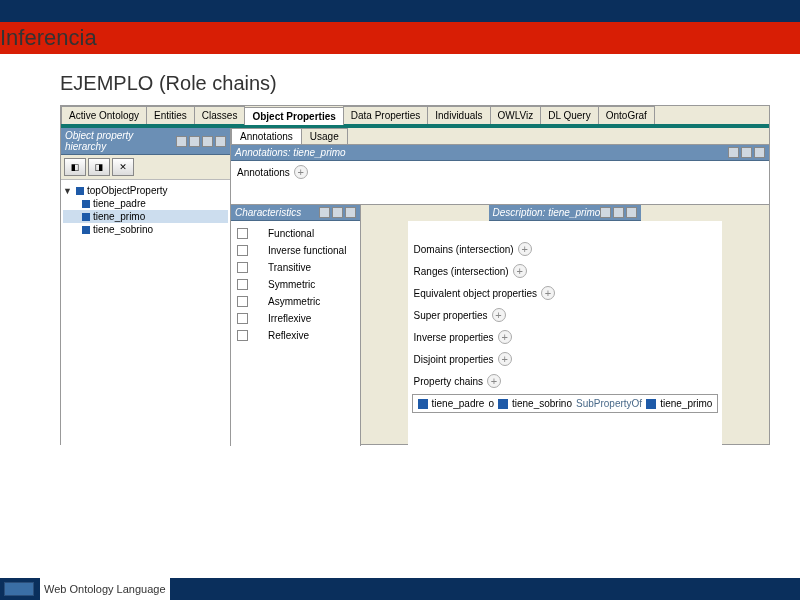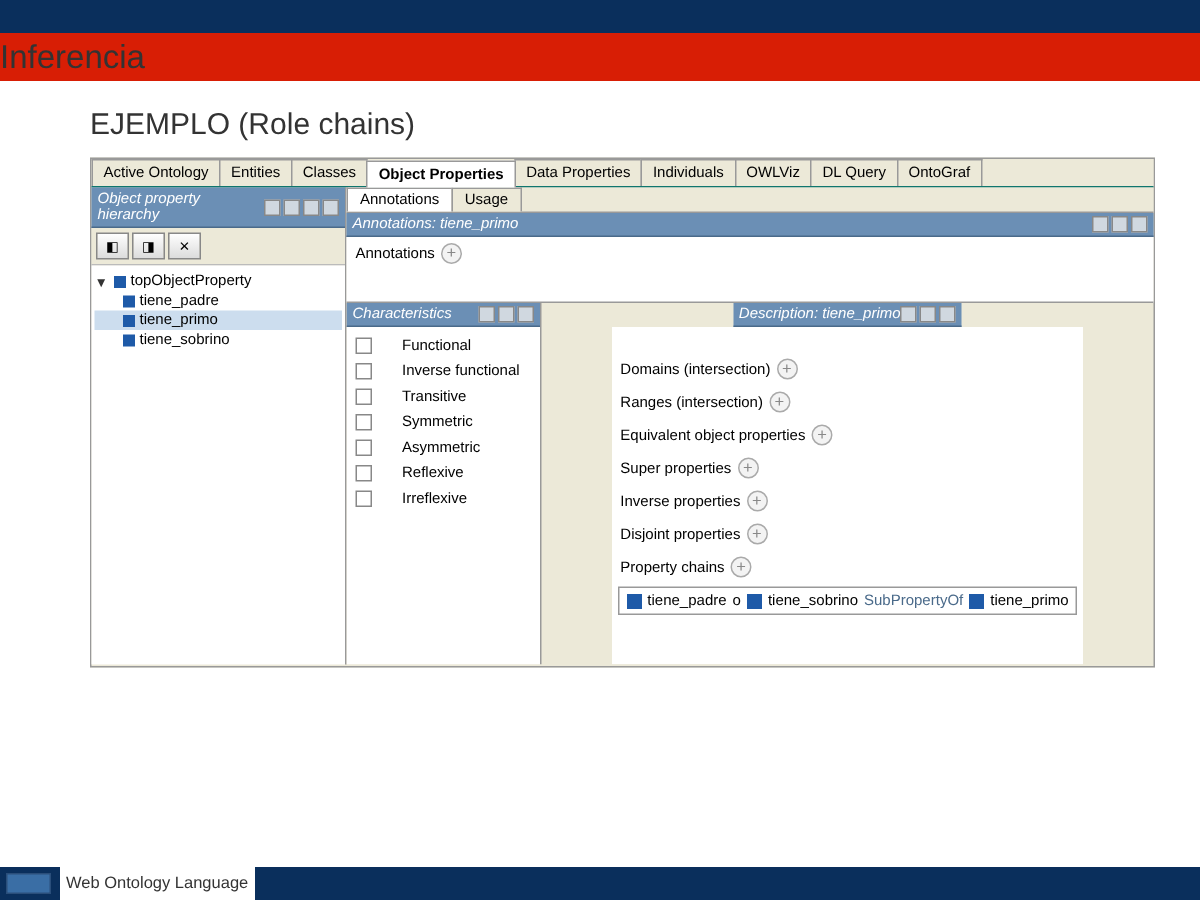--- a/index.html
+++ b/index.html
@@ -2,21 +2,21 @@
 <html><head>
 <meta charset="utf-8">
 <style>
 * { box-sizing: border-box; margin: 0; padding: 0; }
 body { font-family: Arial, sans-serif; font-size: 11px; width: 800px; height: 600px; background: #fff; position: relative; }
 .top-navy { background: #0a2f5c; height: 22px; }
 .top-red { background: #d81e05; height: 32px; display: flex; align-items: center; padding-right: 14px; }
 .top-red .title { color: #333; font-size: 22px; font-weight: normal; }
 .subtitle { font-size: 20px; color: #333; padding: 18px 0 10px 60px; }
 .app { margin: 0 30px 0 60px; border: 1px solid #999; background: #ece9d8; font-size: 10px; height: 340px; position: relative; }
-.tabs { display: flex; background: #ece9d8; border-bottom: 1px solid #0f766e; }
+.tabs { display: flex; background: #ece9d8; border-bottom: 4px solid #0f766e; }
 .tab { padding: 3px 7px; border: 1px solid #999; border-bottom: none; background: #ece9d8; margin-right: -1px; font-size: 10px; cursor: pointer; }
 .tab.active { background: #fff; font-weight: bold; position: relative; top: 1px; }
 .body-row { display: flex; height: calc(100% - 20px); }
 .left-col { width: 170px; border-right: 1px solid #999; display: flex; flex-direction: column; }
 .right-col { flex: 1; display: flex; flex-direction: column; }
 .panel-hdr { background: #6b8fb5; color: #fff; padding: 2px 4px; font-size: 10px; display: flex; justify-content: space-between; align-items: center; border-bottom: 1px solid #4a6a8a; font-style: italic; }
 .panel-hdr .icons { display: flex; gap: 2px; }
 .panel-hdr .icons span { width: 11px; height: 11px; background: #d0d8e0; display: inline-block; border: 1px solid #888; }
 .toolbar { display: flex; gap: 2px; padding: 3px; background: #ece9d8; border-bottom: 1px solid #bbb; }
 .tbtn { width: 22px; height: 18px; border: 1px solid #888; background: linear-gradient(#fefefe,#dcdcdc); display: flex; align-items: center; justify-content: center; font-size: 9px; cursor: pointer; }
@@ -152,25 +152,25 @@
             <div class="chk-row">
                 <span class="chk"></span>
                 <span>Symmetric</span>
               </div>
             <div class="chk-row">
                 <span class="chk"></span>
                 <span>Asymmetric</span>
               </div>
             <div class="chk-row">
                 <span class="chk"></span>
+                <span>Irreflexive</span>
+              </div>
+            <div class="chk-row">
+                <span class="chk"></span>
                 <span>Reflexive</span>
-              </div>
-            <div class="chk-row">
-                <span class="chk"></span>
-                <span>Irreflexive</span>
               </div>
           </div>
         </div>
 
         <div class="desc-col">
           <div class="panel-hdr">
             <span>Description: tiene_primo</span>
             <span class="icons">
                 <span></span>
                 <span></span>

